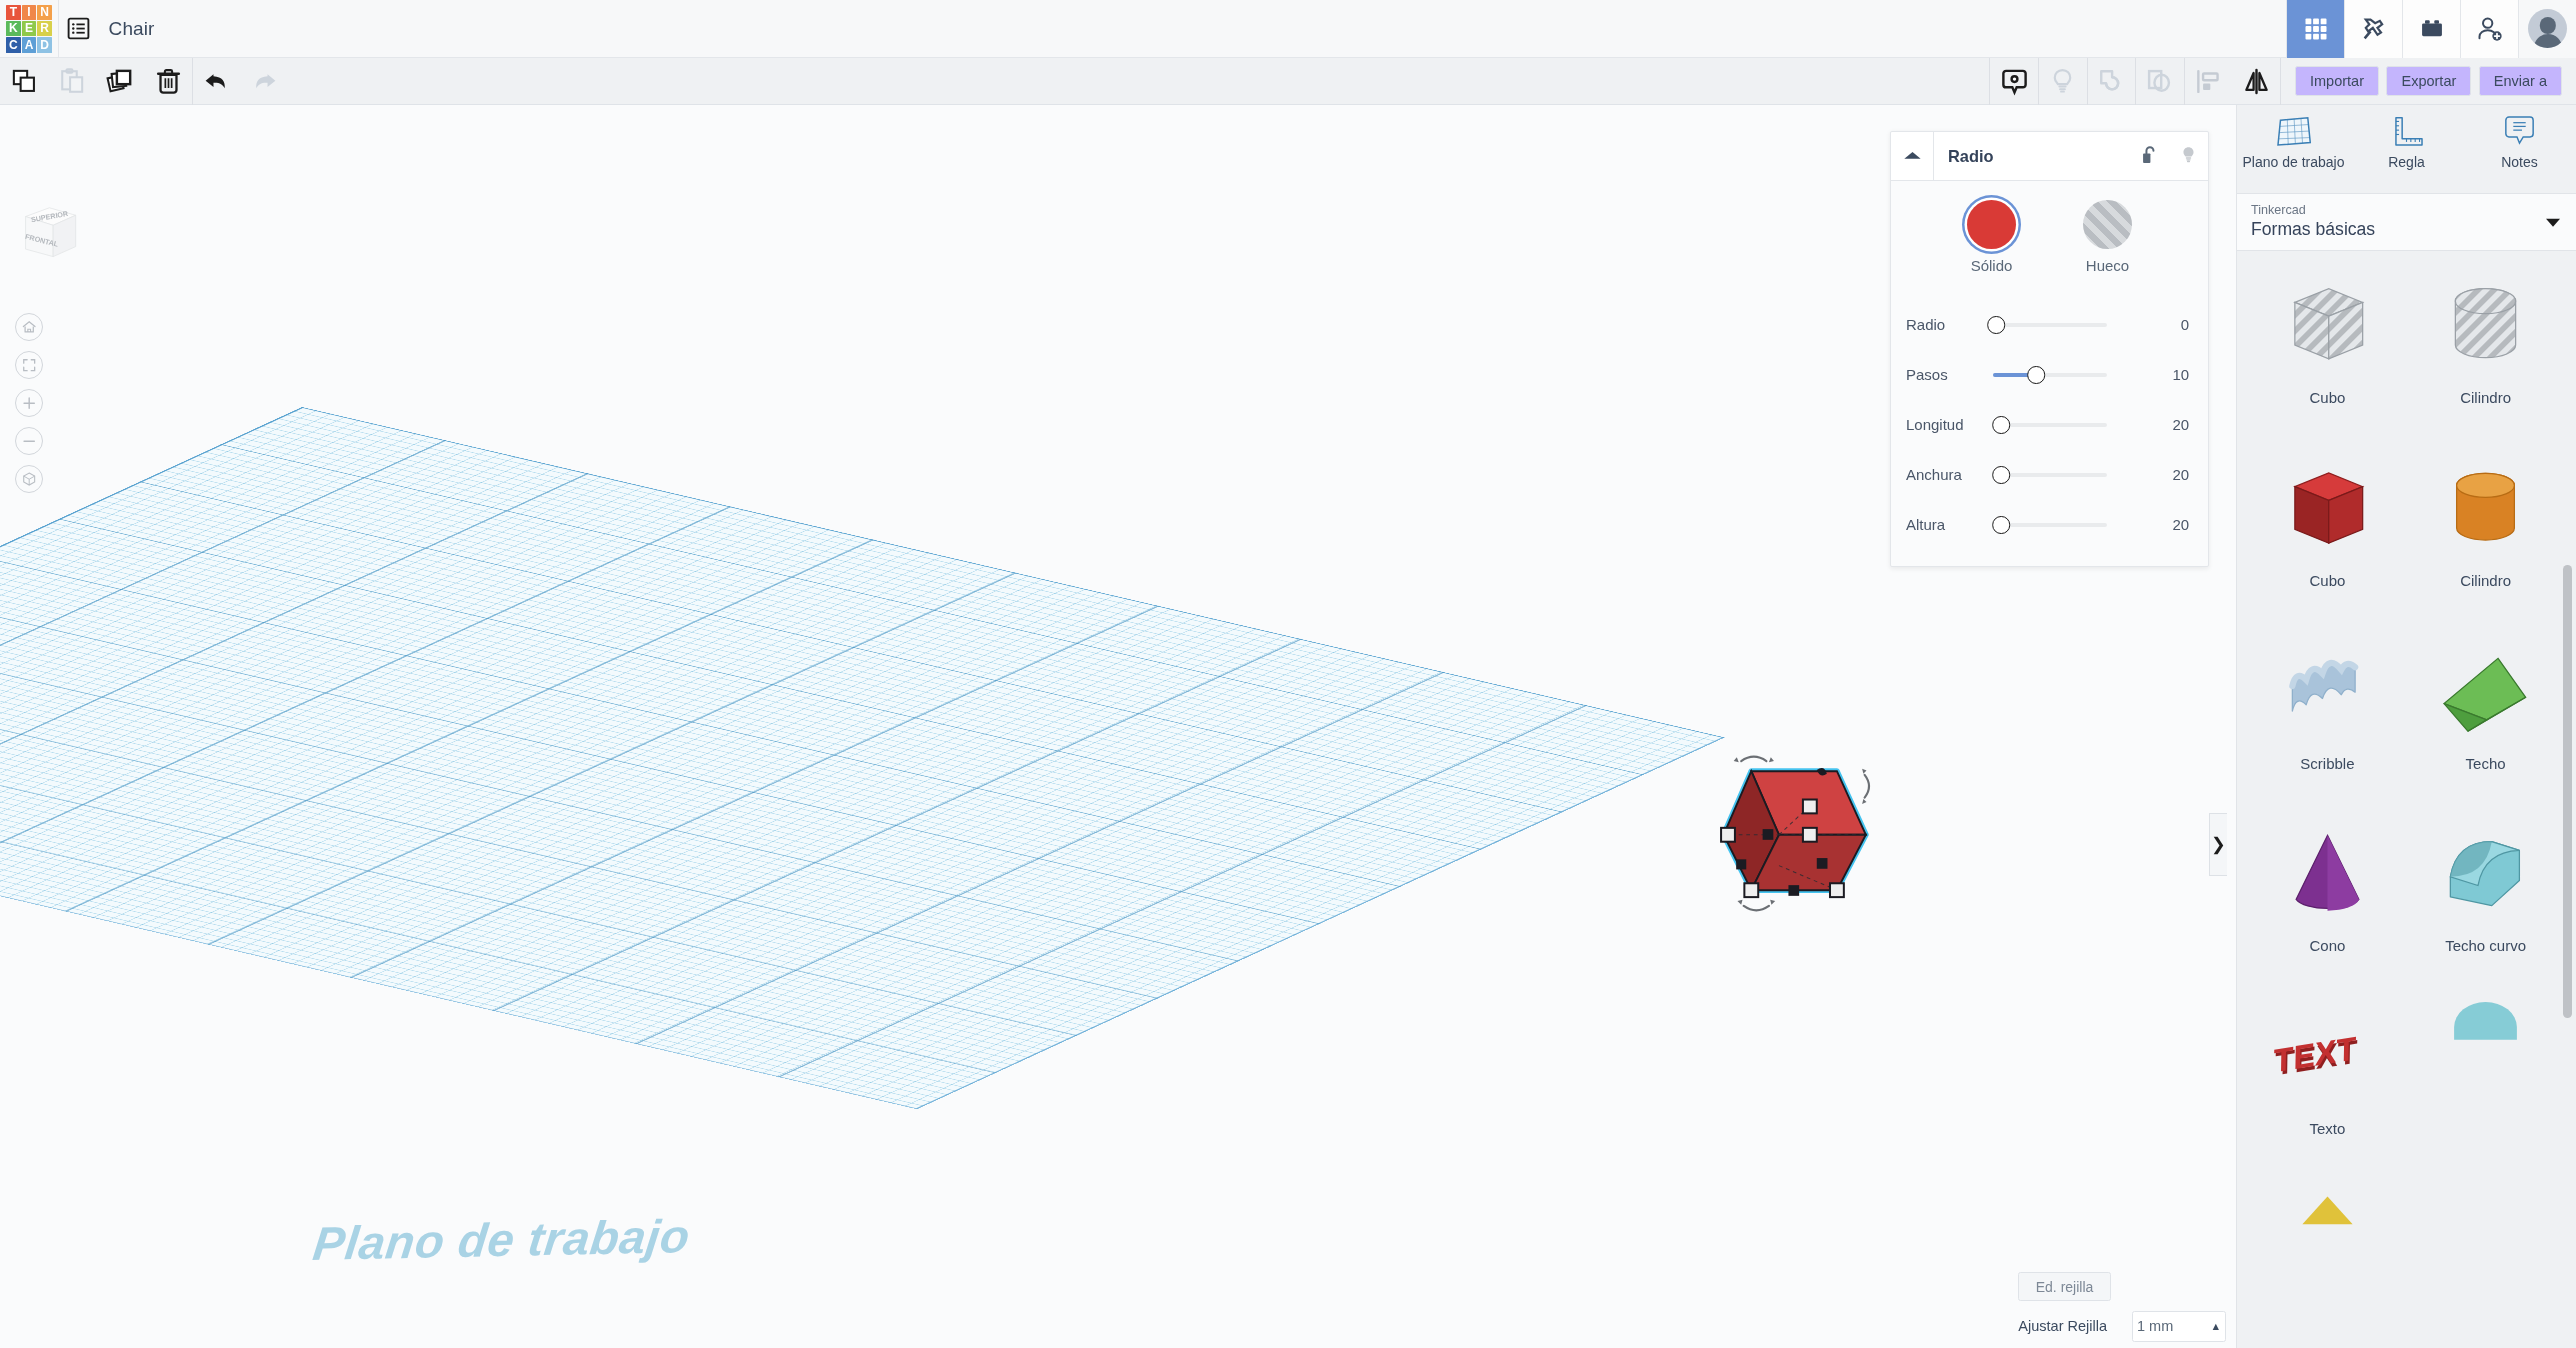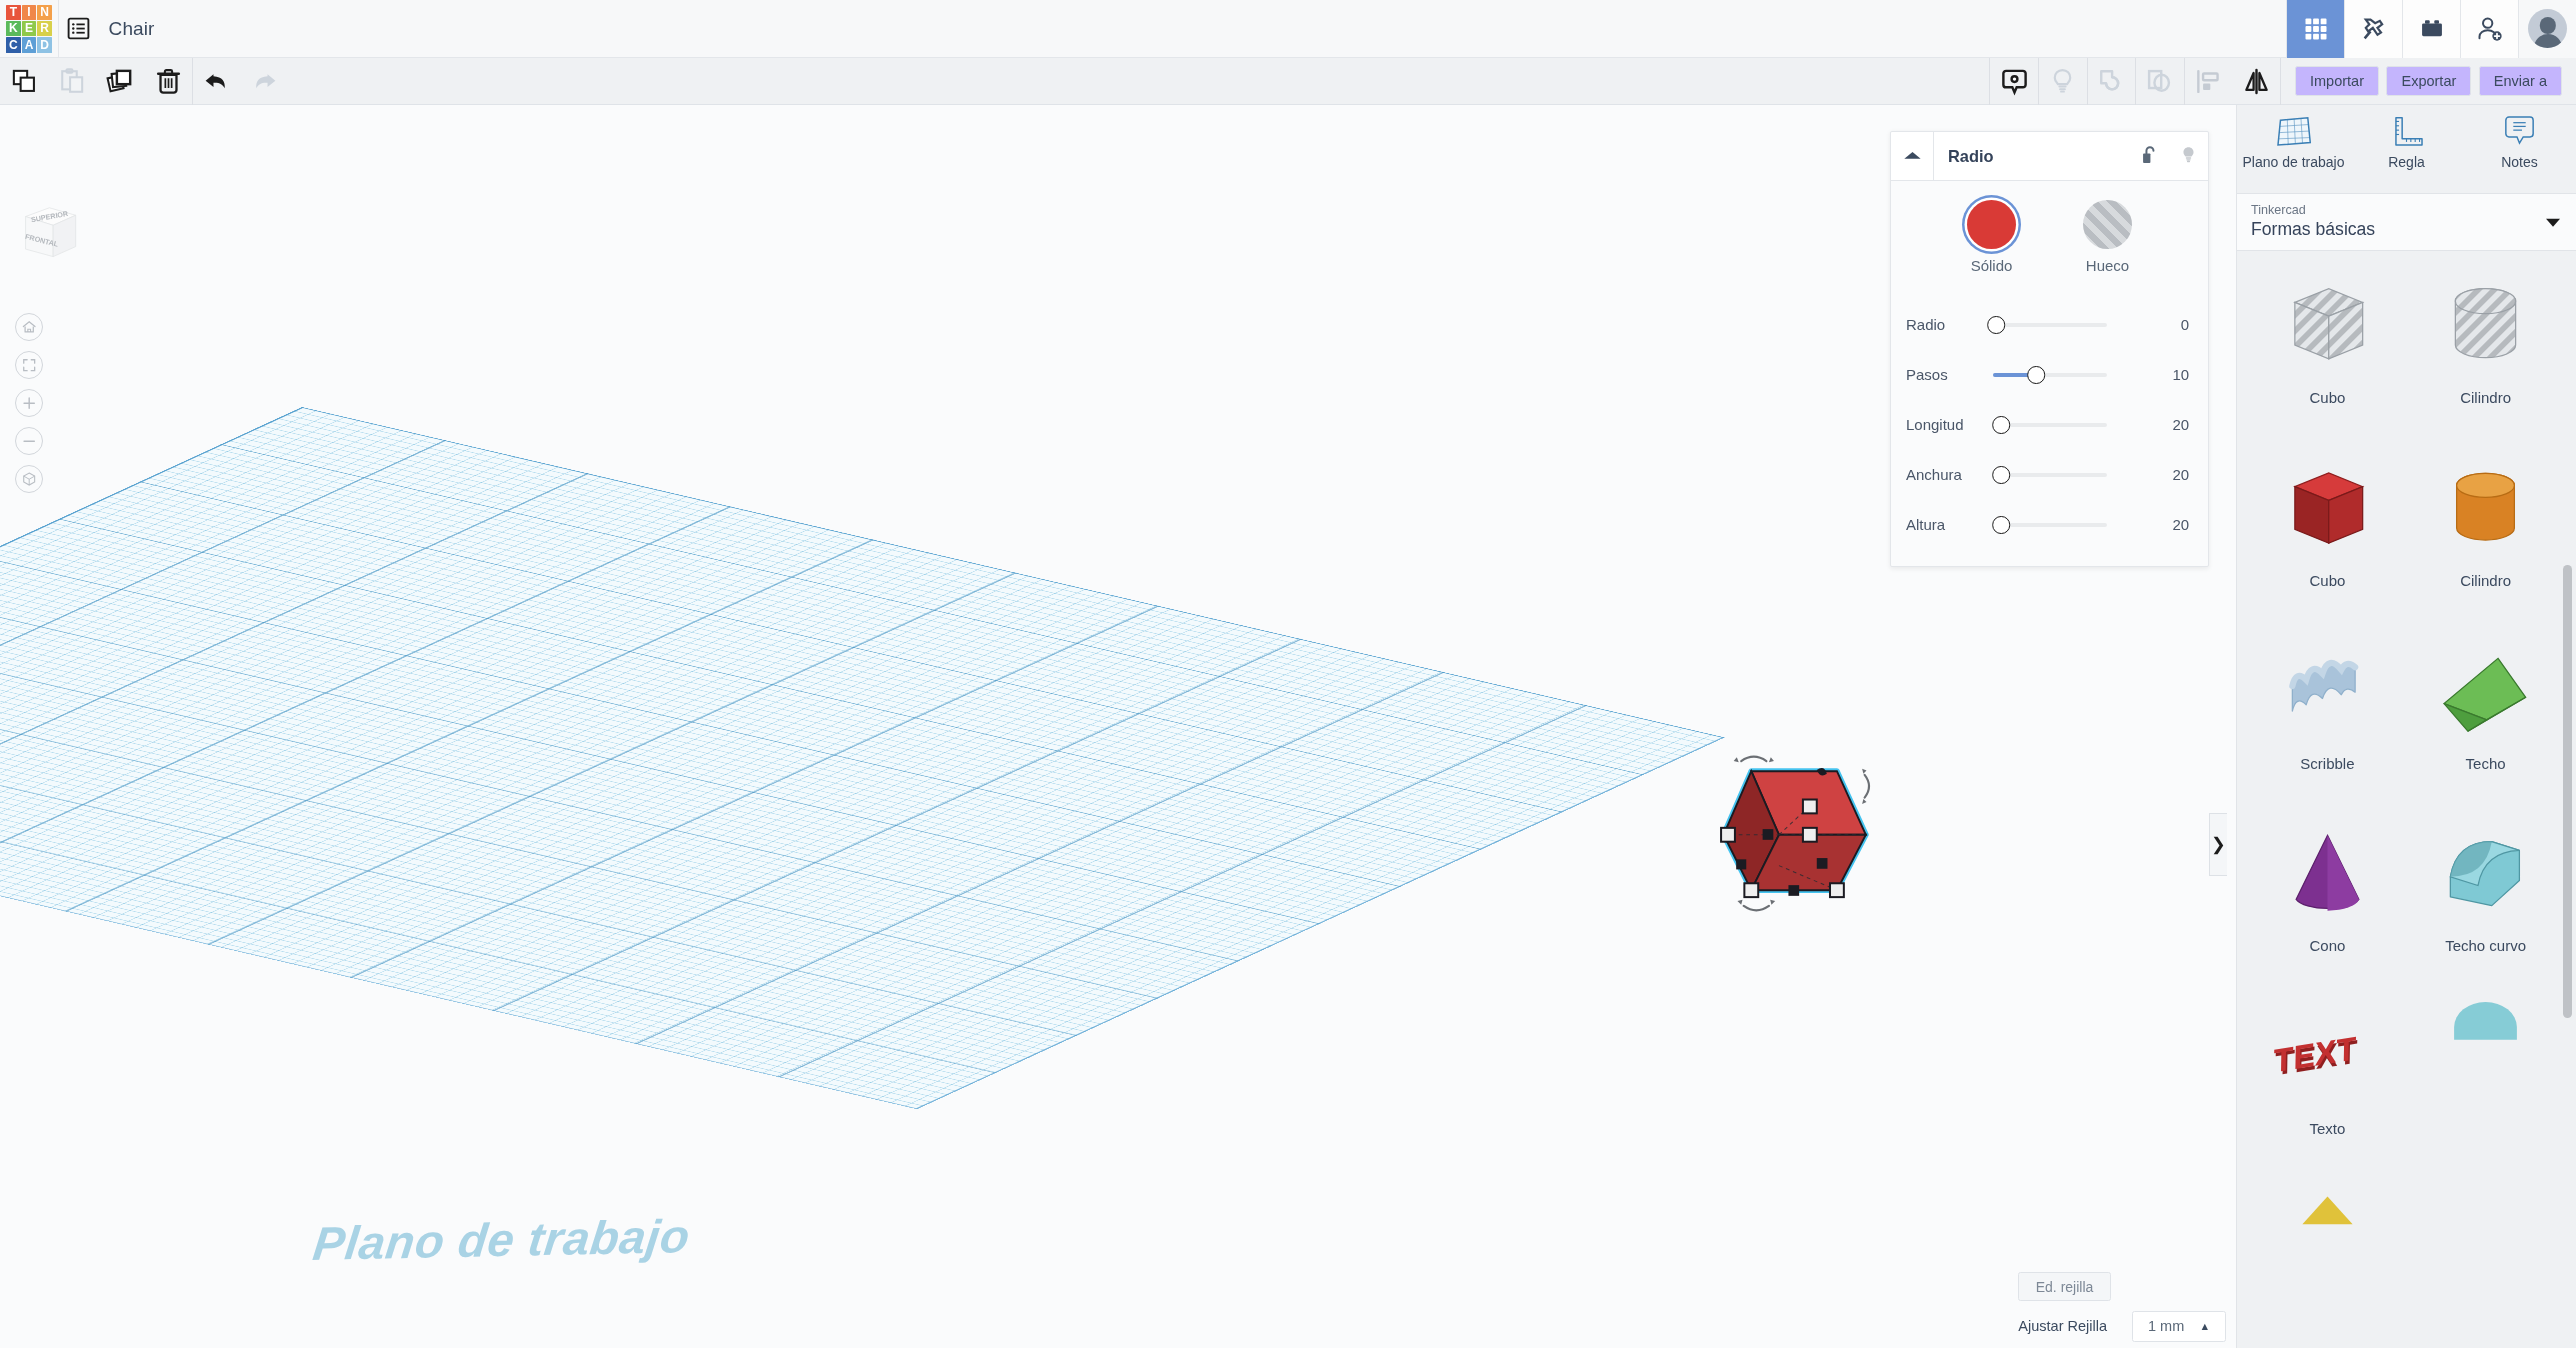--- a/index.html
+++ b/index.html
@@ -78,21 +78,21 @@
     font-size:17.6px; color:#1c1c1c; line-height:1; }
 
   
   #grid-ctrl { position:absolute; right:10px; bottom:6.3px; text-align:left; }
   #ed-rejilla { display:inline-block; height:29px; padding:0 16.4px; line-height:28px;
     border:0.6px solid #dfe3e8; border-radius:2.5px; background:#f4f6f8; color:#7d8896;
     font-size:14px; cursor:pointer; }
   #ajustar-row { display:flex; align-items:center; justify-content:flex-end; gap:25px; margin-top:10px; }
   #ajustar-label { font-size:14.5px; color:#3b4a5f; }
   #ajustar-select { width:94px; height:31px; border:0.6px solid #dfe3e8; border-radius:2.5px;
-    background:#fff; display:flex; align-items:center; padding:0 15px; cursor:pointer; }
+    background:#fff; display:flex; align-items:center; padding:0 4px; cursor:pointer; }
   #ajustar-val { font-size:14.5px; color:#5a6878; }
   #ajustar-caret { margin-left:auto; font-size:10.7px; color:#3b4a5f; }
 
   
   #forma-panel { position:absolute; left:1890px; top:131px; width:319px;
     background:#fafbfc; border:0.6px solid #e3e6ea; border-radius:1.9px;
     box-shadow:0 1.3px 5px rgba(0,0,0,.07); z-index:20; }
   #forma-head { height:49px; display:flex; align-items:stretch; background:#fff;
     border-bottom:0.6px solid #e3e6ea; border-radius:1.9px 1.9px 0 0; }
   #forma-collapse { width:43px; display:flex; align-items:center; justify-content:center;

